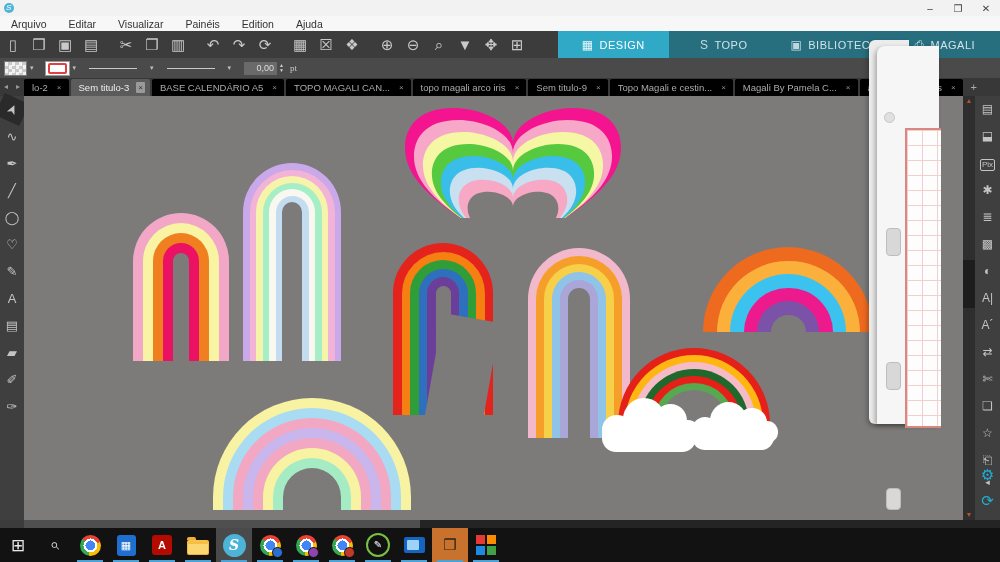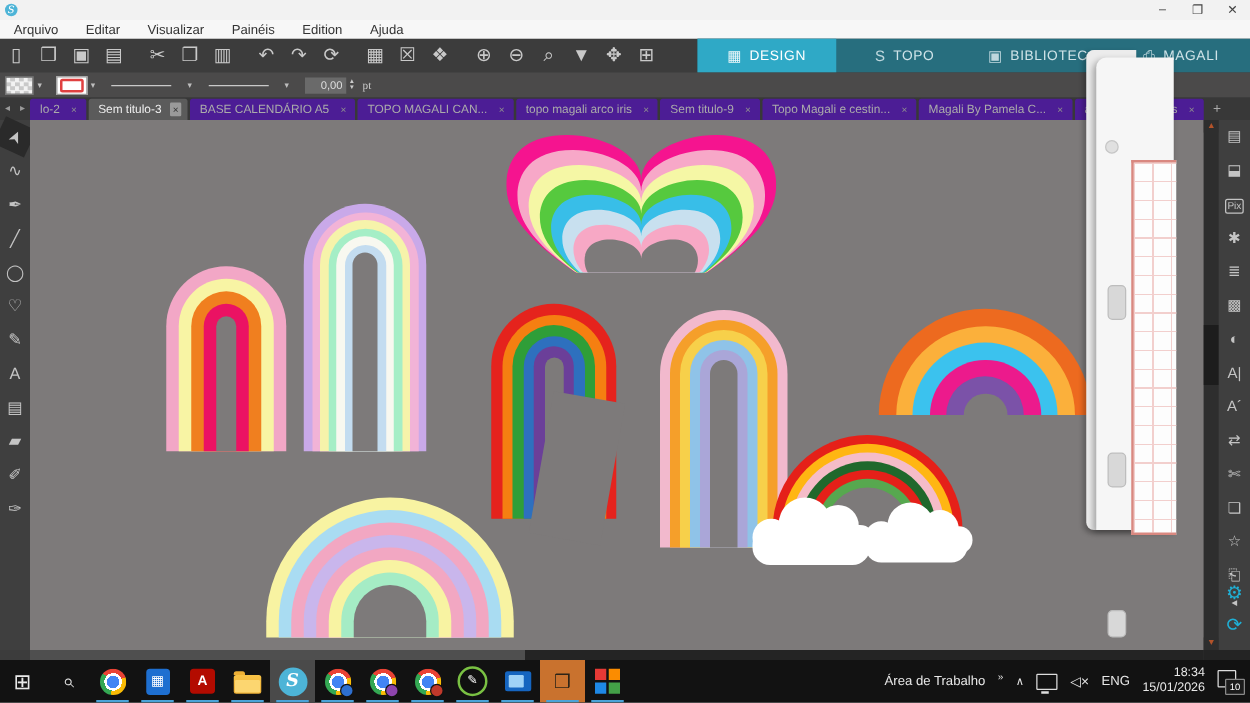--- a/index.html
+++ b/index.html
@@ -39,21 +39,21 @@
   .dd-arrow{font-size:7px;color:#bdbdbd;padding:0 3px;}
   .line-dd{width:62px;height:13px;margin-left:6px;border-bottom:0;display:flex;align-items:center;}
   .line-dd i{display:block;width:48px;height:1px;background:#c9c9c9;margin-left:4px;}
   #stroke-box{width:27px;height:13px;background:#6a6a6a;color:#ddd;margin-left:10px;
               text-align:right;padding:0 3px;line-height:13px;}
   .spin{display:flex;flex-direction:column;font-size:5px;line-height:5px;color:#ccc;margin-left:2px;}
   #pt-label{margin-left:6px;color:#c9c9c9;font-family:Liberation Serif, serif;}
   
   #doctabs{left:0;top:78px;width:1000px;height:18px;background:#383838;display:flex;align-items:flex-end;}
   .tab-nav{color:#9a9a9a;font-size:8px;width:12px;text-align:center;line-height:18px;}
-  .doc-tab{height:17px;background:#4c1d95;color:#ababab;font-size:9.5px;display:flex;align-items:center;
+  .doc-tab{height:17px;background:#000000;color:#ababab;font-size:9.5px;display:flex;align-items:center;
            padding:0 5px 0 8px;margin-right:2px;border-radius:2px 2px 0 0;white-space:nowrap;}
   .doc-tab.active{background:#5b5b5b;color:#eee;}
   .doc-tab .x{margin-left:7px;font-size:8px;color:#909090;padding:1px 2px;}
   .doc-tab.active .x{background:#9a9a9a;color:#333;border-radius:1px;}
   #tab-add{color:#aaa;font-size:11px;width:18px;text-align:center;line-height:17px;}
   
   #lefttools{left:0;top:96px;width:24px;height:424px;background:#3f3f3f;}
   .lt{width:24px;height:27px;color:#c4c4c4;font-size:13px;text-align:center;line-height:27px;}
   .lt.active{background:#2a2a2a;}
   #righttools{left:975px;top:96px;width:25px;height:424px;background:#3f3f3f;}
@@ -438,29 +438,13 @@
       </div>
       <div class="tb-slot open">
         <div class="ic-grid">
           <i style="background: rgb(229, 57, 53);"></i>
           <i style="background: rgb(251, 140, 0);"></i>
           <i style="background: rgb(30, 136, 229);"></i>
           <i style="background: rgb(67, 160, 71);"></i>
         </div>
       </div>
     </div>
-  <div id="tray">
-    <span>Área de Trabalho</span>
-    <span class="chev">»</span>
-    <span class="up">∧</span>
-    <span class="monitor"></span>
-    <span class="mute">◁×</span>
-    <span>ENG</span>
-    <span id="clock">
-      <span>18:34</span><br>
-      <span>15/01/2026</span>
-    </span>
-    <span id="notif">
-      <span class="fl"></span>
-      <span class="bd">10</span>
-    </span>
-  </div>
 </div>
 
 </body></html>

